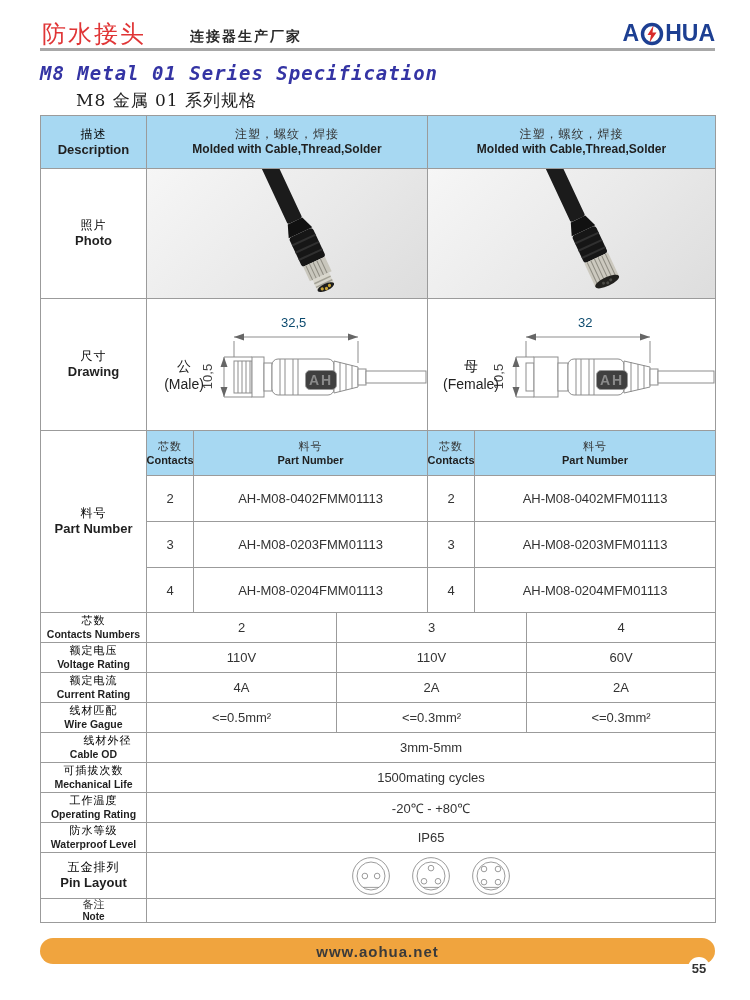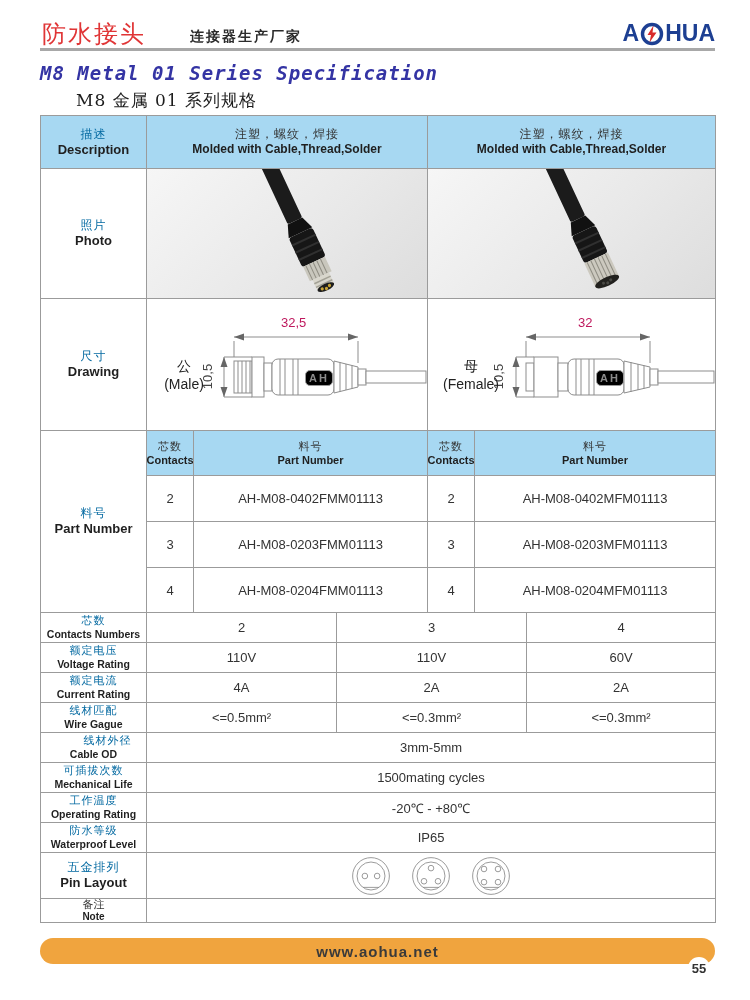--- a/index.html
+++ b/index.html
@@ -15,43 +15,43 @@
   .brand-line { position:absolute; left:40px; top:48px; width:675px; height:3px; background:#a8a8a8; }
   .title-en { position:absolute; left:40px; top:62px; font-family:"DejaVu Sans Mono", monospace; font-size:19px; font-weight:bold; color:#3434a4; letter-spacing:1px;font-style:italic; }
   .title-cn { position:absolute; left:40px; top:89px; font-family:"DejaVu Serif", serif; font-size:17px; color:#1c1c1c; letter-spacing:1px;margin-left:36px; }
 
   
   .spec-table { position:absolute; left:40px; top:115px; width:676px; border-top:1px solid #9b9b9b; border-left:1px solid #9b9b9b; }
   .row { display:flex; }
   .cell { border-right:1px solid #9b9b9b; border-bottom:1px solid #9b9b9b; display:flex; flex-direction:column; align-items:center; justify-content:center; overflow:hidden; position:relative; }
   .blue { background:#a7d8f2; }
   .label-cell { width:106px; text-align:center; }
-  .lbl-cn { font-family:"DejaVu Serif", serif; font-size:12px; color:#0369a1; line-height:1.25; letter-spacing:1px; }
+  .lbl-cn { font-family:"DejaVu Serif", serif; font-size:12px; color:#000000; line-height:1.25; letter-spacing:1px; }
   .lbl-en { font-size:13px; font-weight:bold; color:#1f1f1f; line-height:1.2; }
   .val { font-size:13px; color:#333; }
   .desc-cn { font-family:"DejaVu Serif", serif; font-size:12px; color:#333; line-height:1.35; letter-spacing:1px; }
   .desc-en { font-size:12px; font-weight:bold; color:#1f1f1f; line-height:1.3; }
 
   .h53 { height:53px; } .h130 { height:130px; } .h132 { height:132px; }
   .h45 { height:45px; } .h46 { height:46px; } .h30 { height:30px; }
   .h24 { height:24px; } .h182 { height:182px; }
 
   .w281 { width:281px; } .w288 { width:288px; }
   .w47 { width:47px; } .w234 { width:234px; } .w241 { width:241px; }
   .w190 { width:190px; } .w189 { width:189px; } .w569 { width:569px; }
 
   .photo-cell { background:linear-gradient(135deg,#f6f6f6 0%,#e9e9e9 55%,#dddddd 100%); padding:0; }
   .photo-cell svg { display:block; }
 
   .draw-cell { background:#fff; }
-  .dim-top { position:absolute; font-size:13px; color:#be185d; }
+  .dim-top { position:absolute; font-size:13px; color:#0c4a6e; }
   .dim-left { position:absolute; font-size:13px; color:#444; transform:rotate(-90deg); transform-origin:center; }
   .gender { position:absolute; text-align:center; font-size:14px; color:#222; line-height:1.3; }
   .gender .g-cn { font-family:"DejaVu Serif", serif; font-size:14px; }
-  .stamp { position:absolute; font-size:11px; font-weight:bold; color:#8a8a8a; border:1px solid #9a9a9a; border-radius:5px; padding:1px 3px; letter-spacing:2px; background:#000000; }
+  .stamp { position:absolute; font-size:14px; font-weight:bold; color:#8a8a8a; border:1px solid #9a9a9a; border-radius:5px; padding:1px 3px; letter-spacing:2px; background:#404040; }
 
   .pn-head { font-size:11px; font-weight:bold; color:#1f1f1f; line-height:1.2; }
   .pn-head-cn { font-family:"DejaVu Serif", serif; font-size:11px; font-weight:normal; color:#333; letter-spacing:1px; }
 
   .pins-cell { flex-direction:row; gap:18px; }
 
   .note-lbl-cn { font-family:"DejaVu Serif", serif; font-size:11px; color:#333; line-height:1.1; }
   .note-lbl-en { font-size:10px; font-weight:bold; color:#1f1f1f; line-height:1.1; }
 
   

